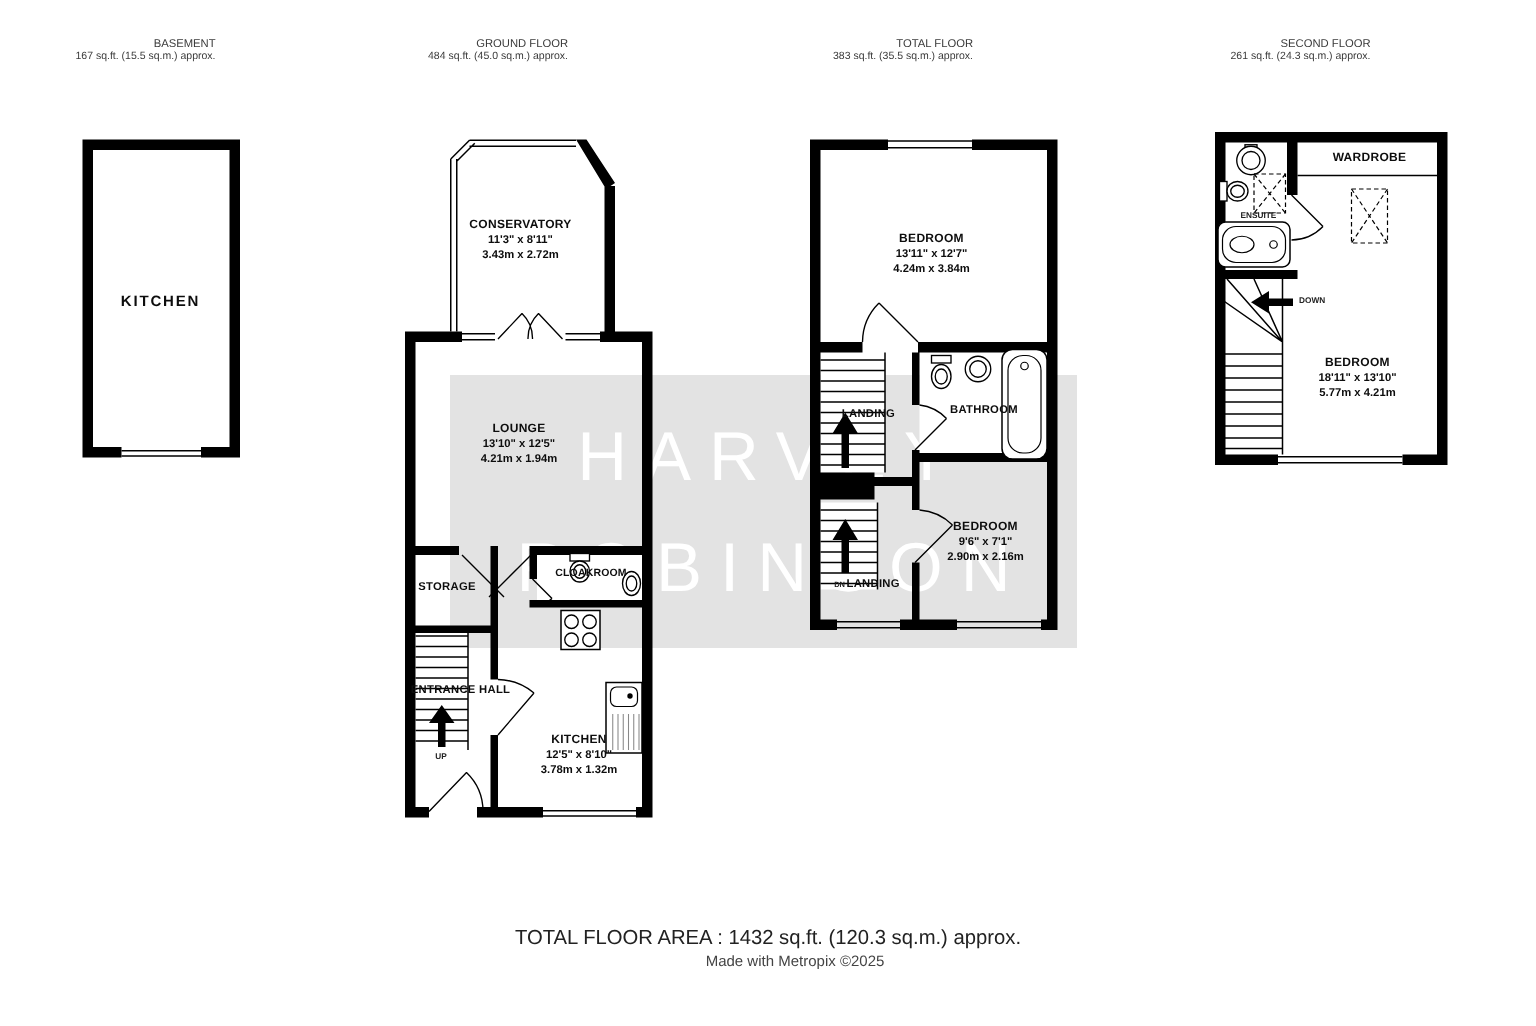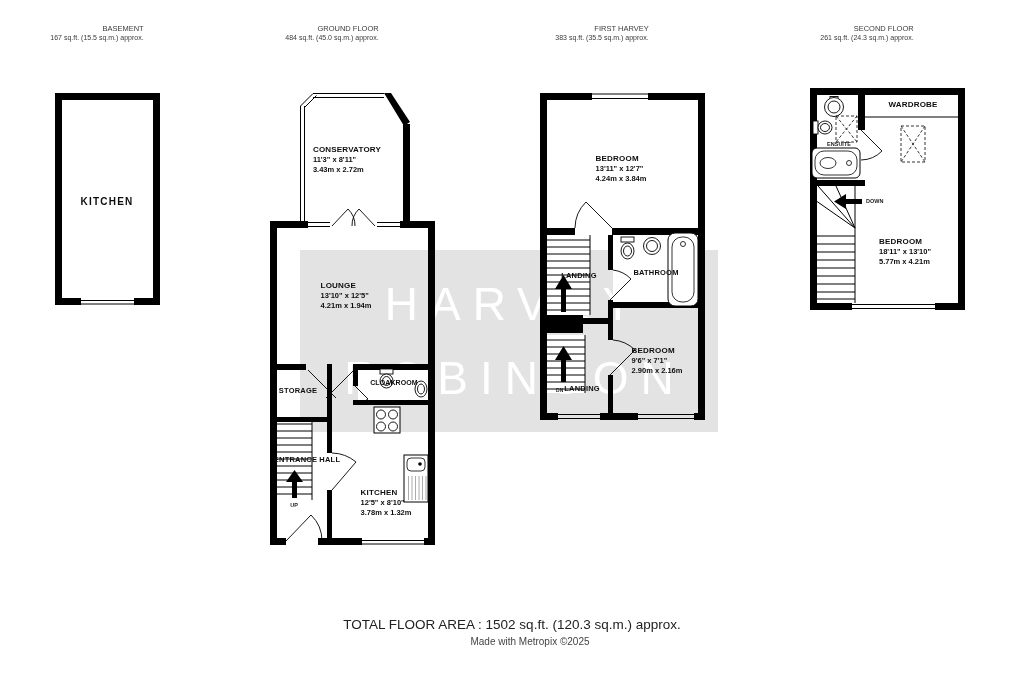--- a/index.html
+++ b/index.html
@@ -18,21 +18,21 @@
     background:var(--band-color,#e3e3e3);z-index:1;
     display:flex;flex-direction:column;align-items:center;justify-content:center;gap:28px;
   }
   .wm-line{
     color:var(--wm-text-color,#fff);font-size:46px;font-weight:400;line-height:1;
     letter-spacing:12px;padding-left:12px;white-space:nowrap;
   }
   
   .plan-svg{position:absolute;left:0;top:0;z-index:2;}
   
-  .lbl{position:absolute;transform:translateX(-50%);white-space:nowrap;z-index:3;color:#0d0d0d;}
+  .lbl{position:absolute;transform:translateX(-50%);text-align:center;white-space:nowrap;z-index:3;color:#0d0d0d;}
   .lbl-left{position:absolute;text-align:left;white-space:nowrap;z-index:3;color:#0d0d0d;}
   .rname{font-size:8px;font-weight:700;line-height:10px;letter-spacing:.2px;}
   .rname-lg{font-size:10px;font-weight:700;line-height:12px;letter-spacing:1.2px;}
   .rname-sm{font-size:7.5px;font-weight:700;line-height:9px;letter-spacing:.2px;}
   .rname-xs{font-size:7px;font-weight:700;line-height:8px;letter-spacing:.1px;}
   .rdim{font-size:7.5px;font-weight:700;line-height:10px;}
   .tiny{font-size:5.5px;font-weight:700;line-height:7px;color:#222;}
   .dn-prefix{font-size:5px;font-weight:700;margin-right:1px;align-self:flex-end;color:#222;}
   .landing-row{display:flex;align-items:baseline;justify-content:center;}
   .ftitle{position:absolute;top:24px;transform:translateX(-50%);text-align:right;white-space:nowrap;z-index:3;color:#3a3a3a;}
@@ -216,21 +216,21 @@
 
   <div class="ftitle" style="left:97px">
     <div class="ft1">BASEMENT</div>
     <div class="ft2">167 sq.ft. (15.5 sq.m.) approx.</div>
   </div>
   <div class="ftitle" style="left:332px">
     <div class="ft1">GROUND FLOOR</div>
     <div class="ft2">484 sq.ft. (45.0 sq.m.) approx.</div>
   </div>
   <div class="ftitle" style="left:602px">
-    <div class="ft1">FIRST HARVEY</div>
+    <div class="ft1">TOTAL FLOOR</div>
     <div class="ft2">383 sq.ft. (35.5 sq.m.) approx.</div>
   </div>
   <div class="ftitle" style="left:867px">
     <div class="ft1">SECOND FLOOR</div>
     <div class="ft2">261 sq.ft. (24.3 sq.m.) approx.</div>
   </div>
 
   <div class="lbl" style="left:107px;top:196px">
     <div class="rname-lg">KITCHEN</div>
   </div>
@@ -307,16 +307,16 @@
   <div class="lbl-left" style="left:866px;top:198px">
     <div class="tiny">DOWN</div>
   </div>
 
   <div class="lbl" style="left:905px;top:237px">
     <div class="rname">BEDROOM</div>
     <div class="rdim">18'11" x 13'10"</div>
     <div class="rdim">5.77m x 4.21m</div>
   </div>
 
-  <div class="footer1">TOTAL FLOOR AREA : 1502 sq.ft. (120.3 sq.m.) approx.</div>
+  <div class="footer1">TOTAL FLOOR AREA : 1432 sq.ft. (120.3 sq.m.) approx.</div>
   <div class="footer2">Made with Metropix ©2025</div>
 
 </div>
 
 </body></html>

